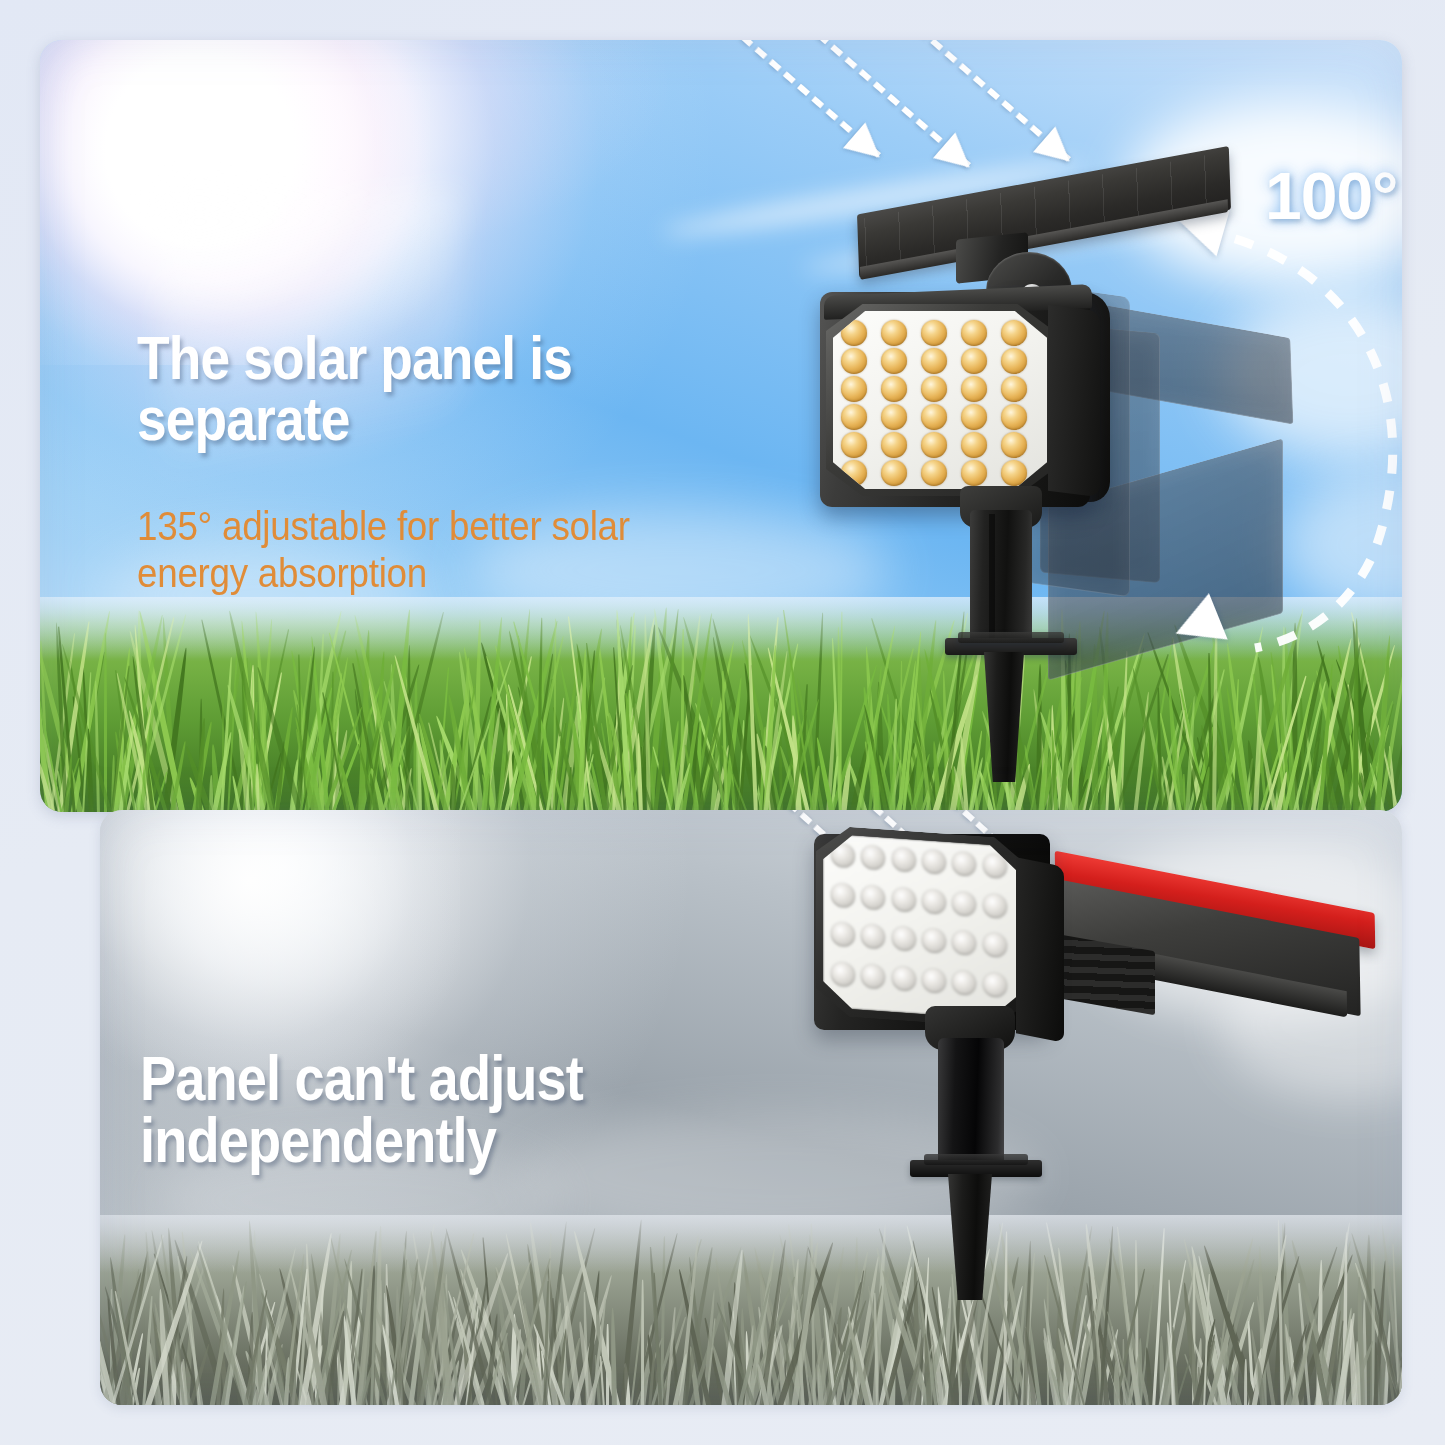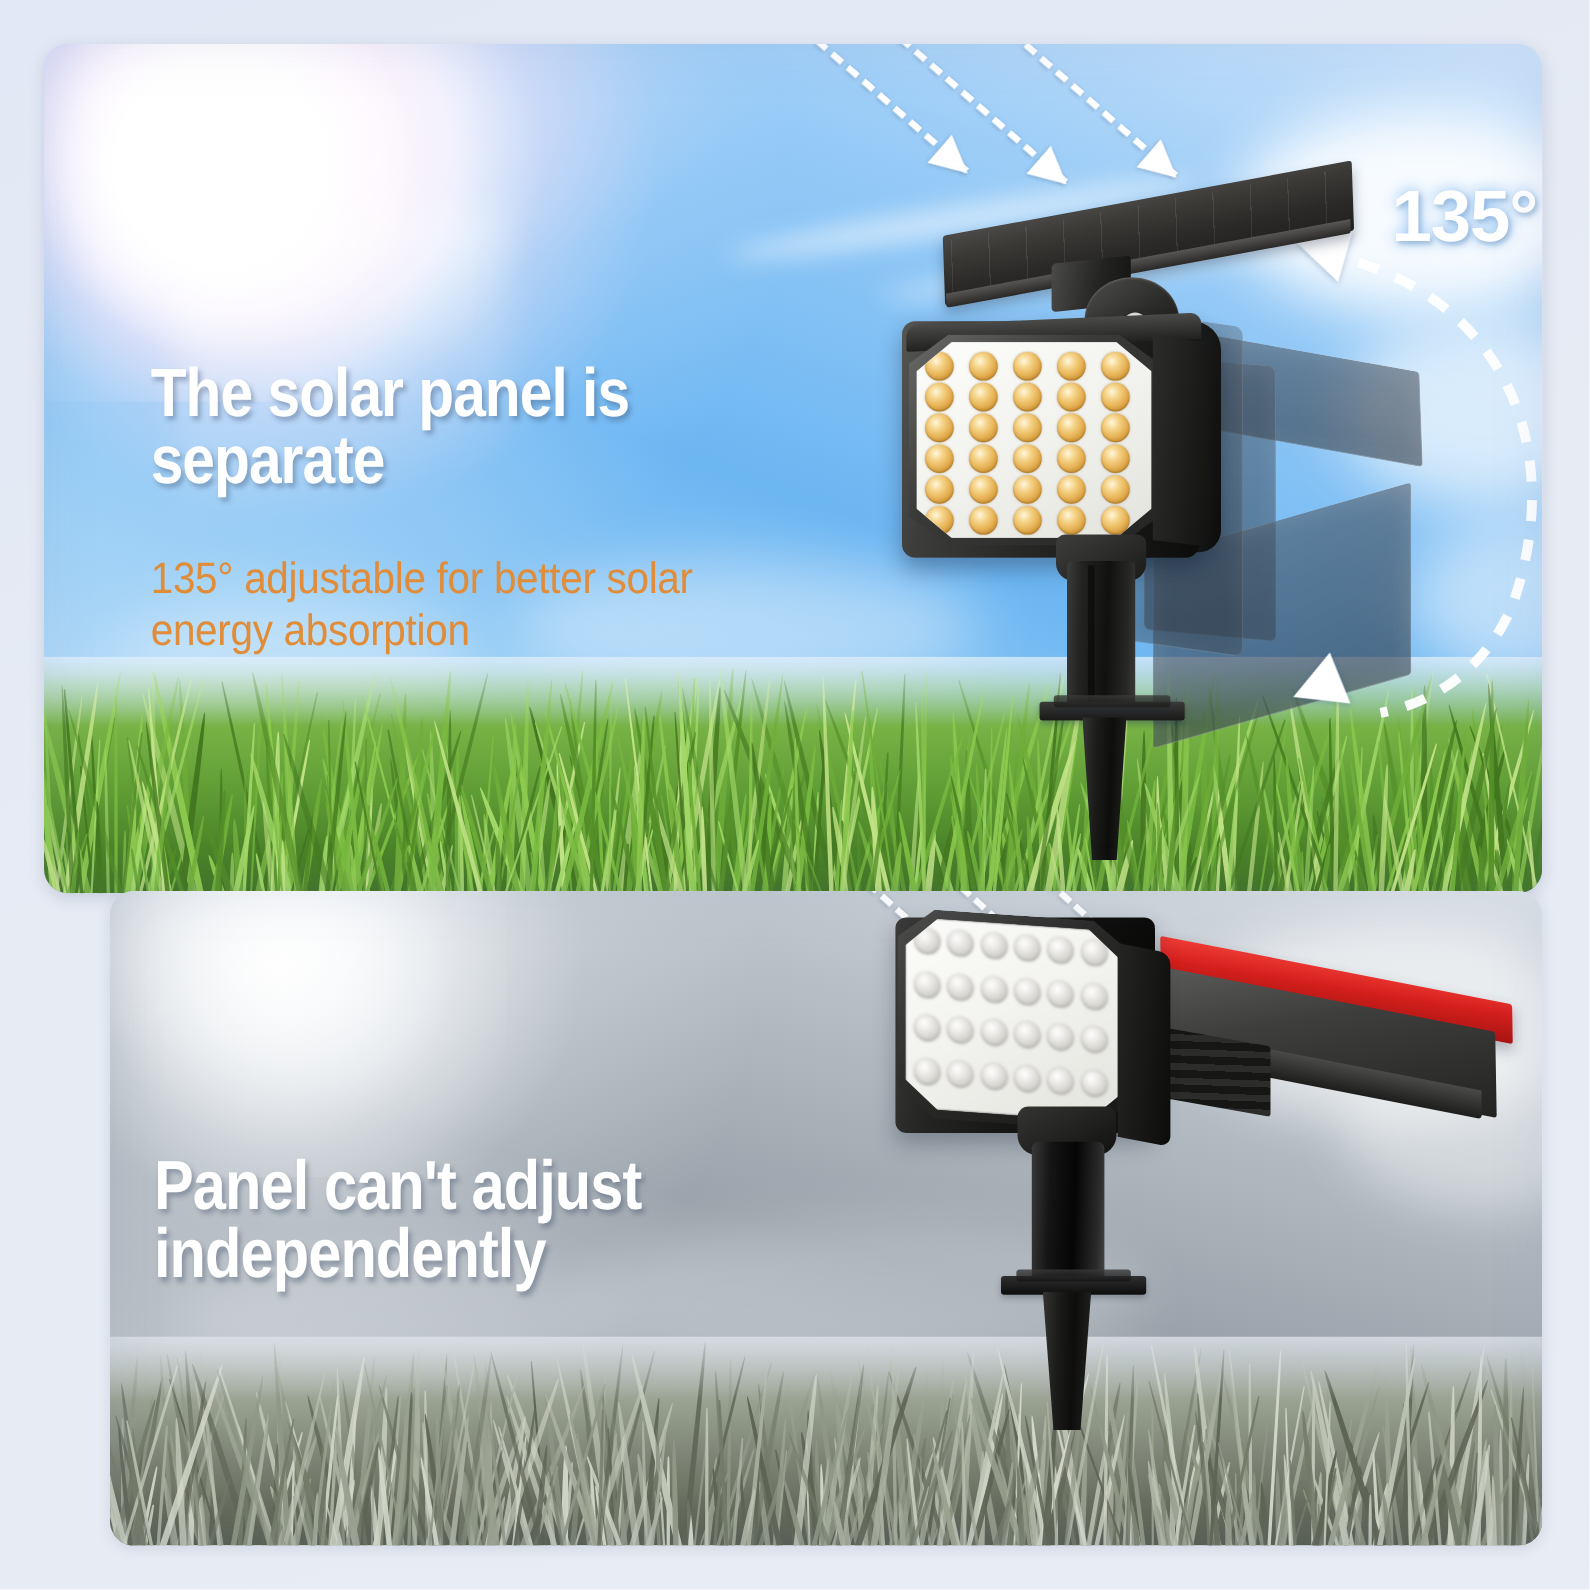--- a/index.html
+++ b/index.html
@@ -887,21 +887,21 @@
     <div class="flange" style="left:905px;top:598px;width:132px;height:17px;"></div>
     <div class="flange" style="left:918px;top:592px;width:106px;height:11px;opacity:.8;"></div>
 
     <div class="spike" style="left:944px;top:612px;width:40px;height:130px;"></div>
   </div>
 
   <div class="headline" id="headline-top">The solar panel is
 separate</div>
   <div id="subline-top">135° adjustable for better solar
 energy absorption</div>
-  <div id="angle-label">135°</div>
+  <div id="angle-label">100°</div>
 
   <div class="vignette"></div>
 </div>
 
 <div class="card" id="card-bottom">
 
   <div class="sky-gray"></div>
 
   <div style="position:absolute;left:-60px;top:-120px;width:420px;height:380px;background:radial-gradient(circle at 50% 50%, rgba(255,255,255,.92) 0%, rgba(250,252,254,.6) 30%, rgba(235,240,246,.2) 58%, rgba(255,255,255,0) 82%);"></div>
 

